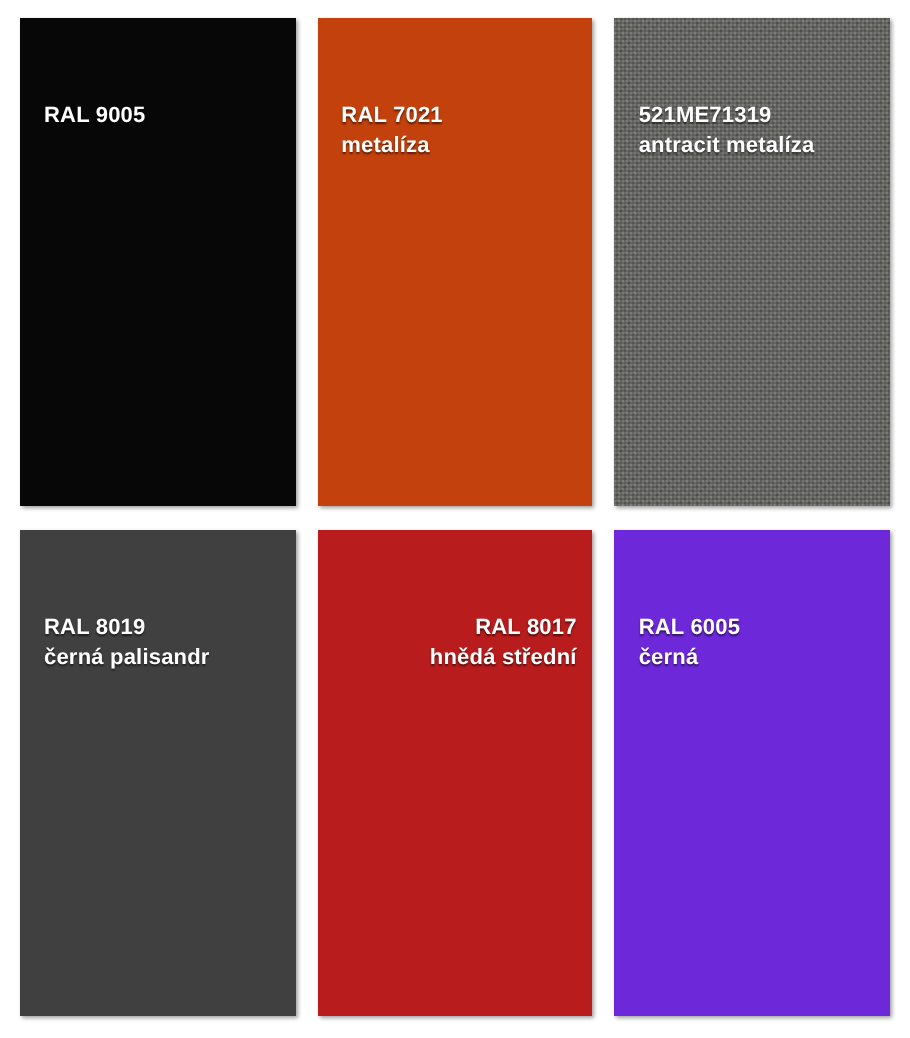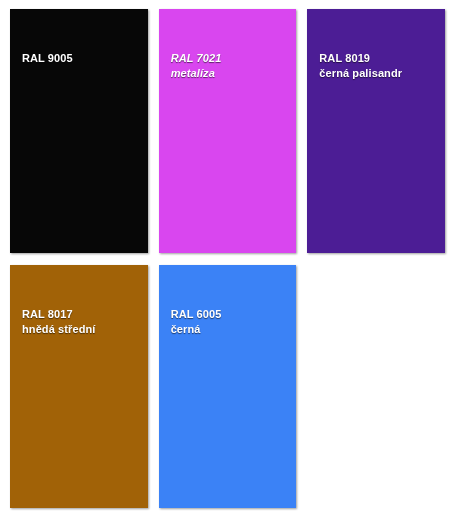--- a/index.html
+++ b/index.html
@@ -100,42 +100,48 @@
 <body style="background: rgb(255, 255, 255);">
 
 <div class="swatch-grid">
 
   <div class="swatch" style="background-color: rgb(7, 7, 7);">
     <div class="swatch-label">
       <span class="swatch-code">RAL 9005</span>
     </div>
   </div>
 
-  <div class="swatch" style="background-color: #d946ef; font-style: italic;">
+  <div class="swatch" style="background-color: #c2410c;">
     <div class="swatch-label">
       <span class="swatch-code">RAL 7021</span>
       <span class="swatch-name">metalíza</span>
     </div>
   </div>
 
+  <div class="swatch is-metallic" style="background-color: rgb(102, 102, 99);">
+    <div class="swatch-label">
+      <span class="swatch-code">521ME71319</span>
+      <span class="swatch-name">antracit metalíza</span>
+    </div>
+  </div>
 
-  <div class="swatch" style="background-color: #4c1d95;">
+  <div class="swatch" style="background-color: #404040;">
     <div class="swatch-label">
       <span class="swatch-code">RAL 8019</span>
       <span class="swatch-name">černá palisandr</span>
     </div>
   </div>
 
-  <div class="swatch" style="background-color: #a16207;">
+  <div class="swatch" style="background-color: #b91c1c; text-align: right;">
     <div class="swatch-label">
       <span class="swatch-code">RAL 8017</span>
       <span class="swatch-name">hnědá střední</span>
     </div>
   </div>
 
-  <div class="swatch" style="background-color: #3b82f6;">
+  <div class="swatch" style="background-color: #6d28d9;">
     <div class="swatch-label">
       <span class="swatch-code">RAL 6005</span>
       <span class="swatch-name">černá</span>
     </div>
   </div>
 
 </div>
 
 </body></html>

